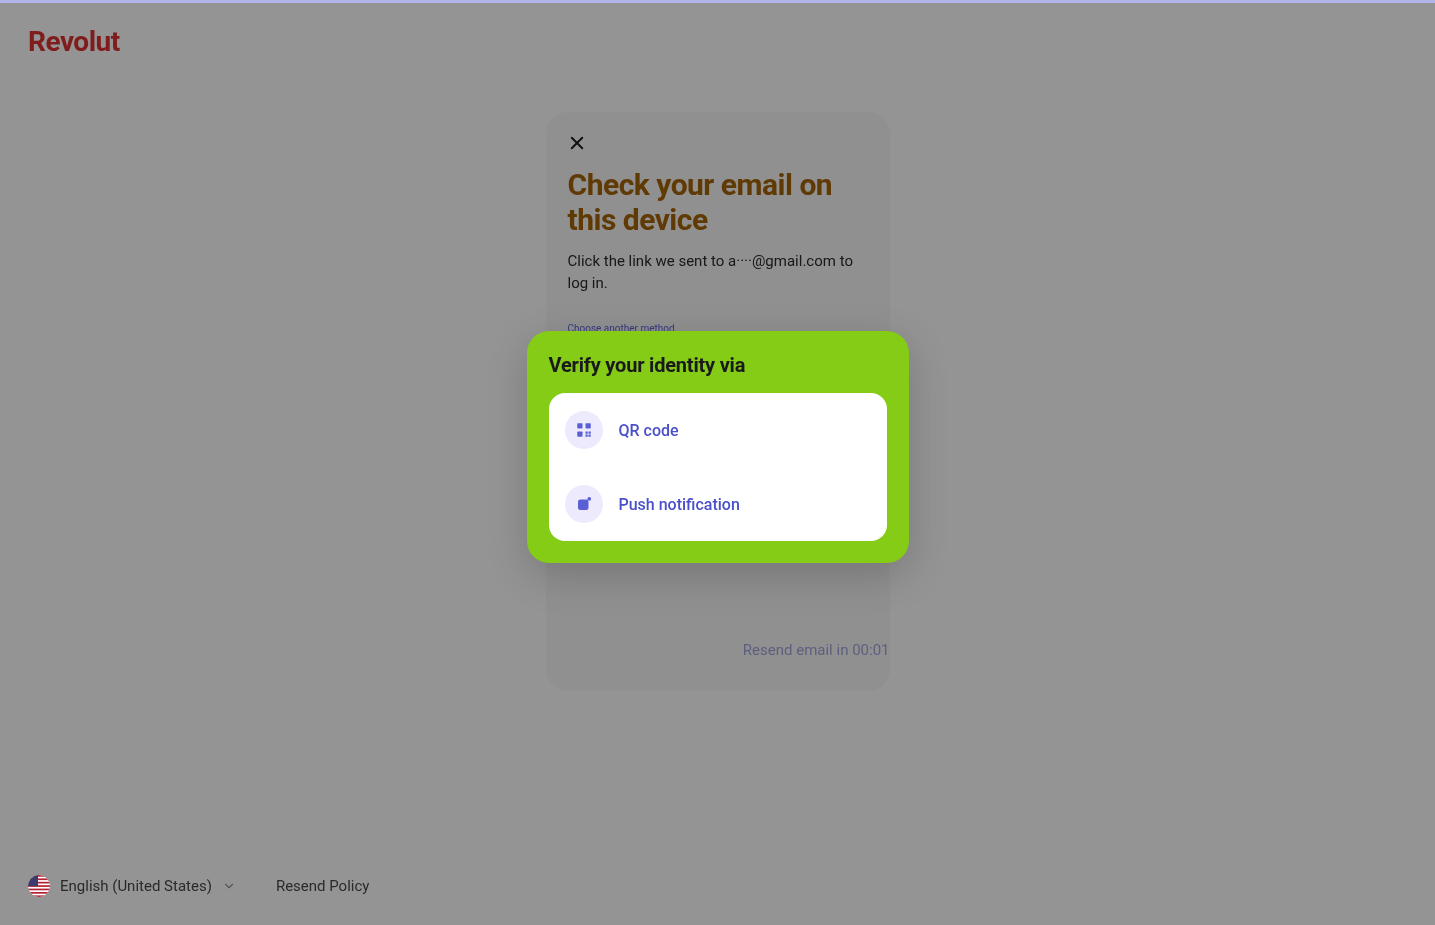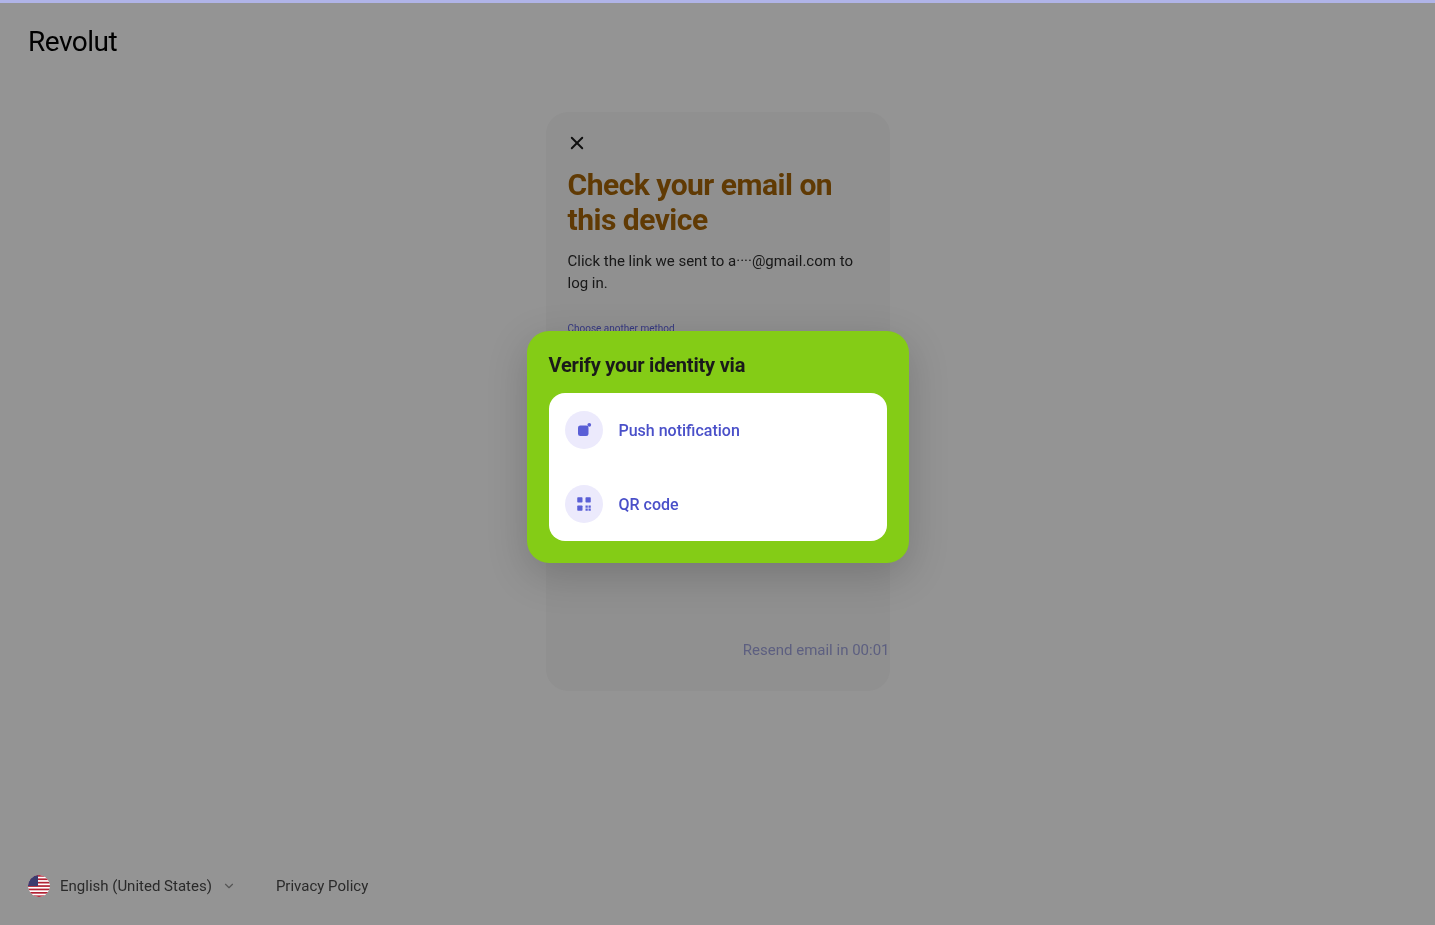--- a/index.html
+++ b/index.html
@@ -30,23 +30,23 @@
       right: 0;
       bottom: 0;
       background: rgba(0,0,0,0.40);
       z-index: 5;
     }
     .logo {
       position: absolute;
       top: 25px;
       left: 28px;
       font-size: 28px;
-      font-weight: 400;
+      font-weight: 700;
       letter-spacing: -0.5px;
-      color: #000000;
+      color: #7f1d1d;
       z-index: 10;
     }
     .main-card {
       position: absolute;
       top: 112px;
       left: 50%;
       transform: translateX(-50%);
       width: 344px;
       height: 579px;
       background: #f0f0f0;
@@ -191,42 +191,42 @@
   <p class="card-subtitle">Click the link we sent to a····@gmail.com to log in.</p>
   <span class="choose-link">Choose another method</span>
   <div class="resend-row">Resend email in 00:01</div>
 </div>
 
 <div class="overlay"></div>
 
 <div class="popup">
   <h2 class="popup-title">Verify your identity via</h2>
   <div class="option-list">
-    <div class="option-item">
-      <span class="option-icon-wrap">
-        <svg viewBox="0 0 24 24" fill="#5a5fd6">
-          <rect x="4" y="6" width="14" height="14" rx="3"></rect>
-          <circle cx="19" cy="5" r="2.5"></circle>
-        </svg>
-      </span>
-      <span class="option-label">Push notification</span>
-    </div>
     <div class="option-item">
       <span class="option-icon-wrap">
         <svg viewBox="0 0 24 24" fill="#5a5fd6">
           <rect x="3" y="3" width="7" height="7" rx="1"></rect>
           <rect x="14" y="3" width="7" height="7" rx="1"></rect>
           <rect x="3" y="14" width="7" height="7" rx="1"></rect>
           <rect x="14" y="14" width="3" height="3"></rect>
           <rect x="18" y="14" width="3" height="3"></rect>
           <rect x="14" y="18" width="3" height="3"></rect>
           <rect x="18" y="18" width="3" height="3"></rect>
         </svg>
       </span>
       <span class="option-label">QR code</span>
+    </div>
+    <div class="option-item">
+      <span class="option-icon-wrap">
+        <svg viewBox="0 0 24 24" fill="#5a5fd6">
+          <rect x="4" y="6" width="14" height="14" rx="3"></rect>
+          <circle cx="19" cy="5" r="2.5"></circle>
+        </svg>
+      </span>
+      <span class="option-label">Push notification</span>
     </div>
   </div>
 </div>
 
 <div class="footer">
   <div class="lang-selector">
     <span class="flag-icon">
       <svg viewBox="0 0 22 22" width="22" height="22">
         <defs>
           <clipPath id="circ">
@@ -246,14 +246,14 @@
         </g>
       </svg>
     </span>
     <span>English (United States)</span>
     <span class="chevron-icon">
       <svg width="14" height="14" viewBox="0 0 24 24" fill="none" stroke="#555" stroke-width="2" stroke-linecap="round" stroke-linejoin="round">
         <polyline points="6 9 12 15 18 9"></polyline>
       </svg>
     </span>
   </div>
-  <span class="privacy-link">Privacy Policy</span>
+  <span class="privacy-link">Resend Policy</span>
 </div>
 
 </body></html>

